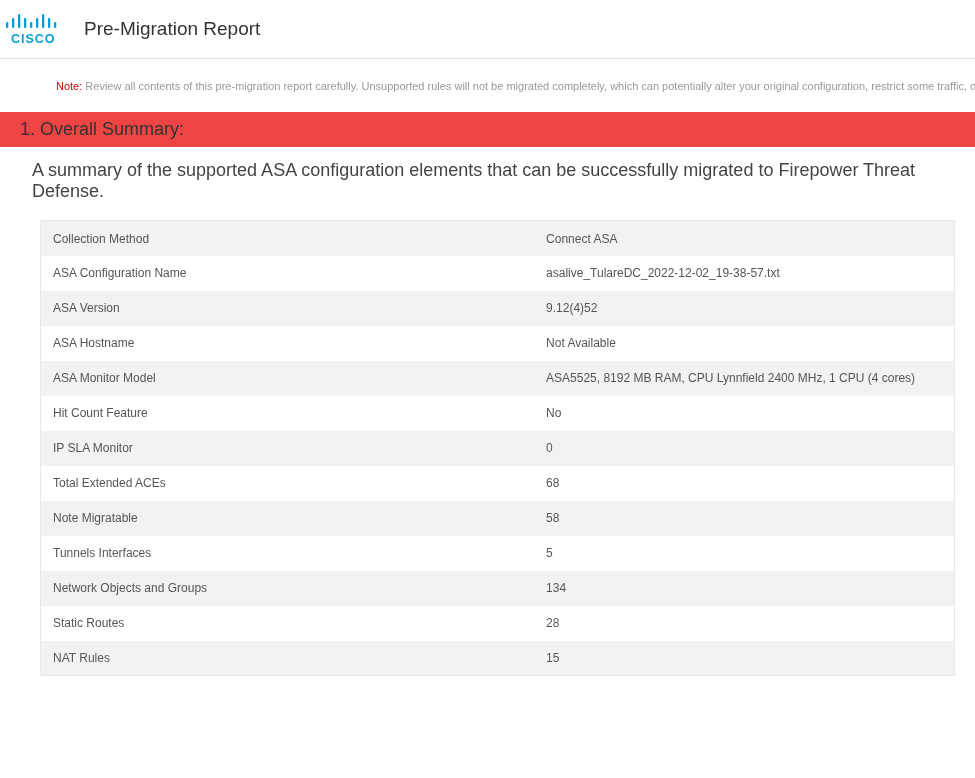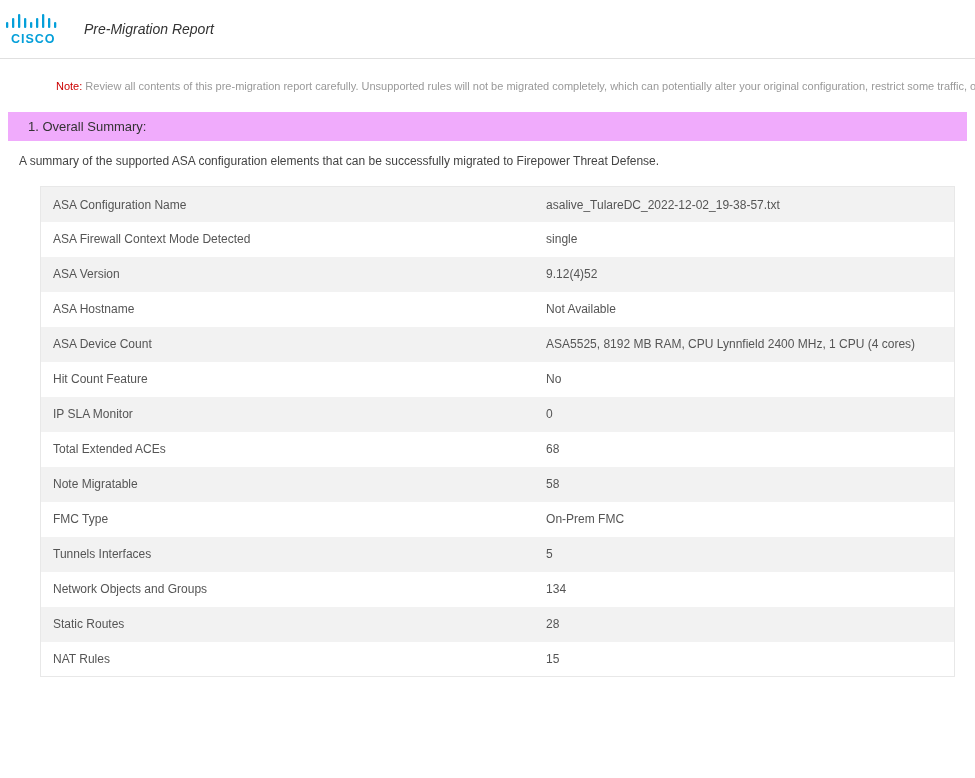--- a/index.html
+++ b/index.html
@@ -19,48 +19,47 @@
       padding: 12px 4px;
       border-bottom: 1px solid #e0e0e0;
     }
     .cisco-logo {
       margin-right: 20px;
     }
     .cisco-logo svg {
       display: block;
     }
     .page-title {
-      font-size: 14px;
+      font-size: 19px;
       font-weight: normal;
       color: #333333;
-      font-style: italic;
     }
     .note-section {
       padding: 20px 20px 10px 20px;
       font-size: 11px;
       color: #999999;
       line-height: 1.4;
       white-space: nowrap;
       overflow: hidden;
     }
     .note-label {
       color: #cc0000;
       margin-left: 36px;
     }
     .section-header {
-      background: #f0abfc;
+      background: #ef4444;
       padding: 7px 20px;
-      font-size: 13px;
+      font-size: 18px;
       color: #333333;
       font-weight: normal;
-      margin: 8px 8px;
+      margin: 8px 0;
     }
     .section-description {
-      padding: 5px 20px 18px 19px;
-      font-size: 12px;
+      padding: 5px 20px 18px 32px;
+      font-size: 18px;
       color: #444444;
     }
     .summary-table {
       width: calc(100% - 60px);
       margin-left: 40px;
       margin-right: 20px;
       border-collapse: collapse;
       border: 1px solid #e8e8e8;
     }
     .summary-table tr {
@@ -113,58 +112,54 @@
   <span>Review all contents of this pre-migration report carefully. Unsupported rules will not be migrated completely, which can potentially alter your original configuration, restrict some traffic, or permit unwanted traffic. We recommend that you update the related rules ac</span>
 </div>
 
 <h2 class="section-header">1. Overall Summary:</h2>
 
 <div class="section-description">A summary of the supported ASA configuration elements that can be successfully migrated to Firepower Threat Defense.</div>
 
 <table class="summary-table">
   <tbody id="summary-tbody">
       <tr>
+        <td>Collection Method</td>
+        <td>Connect ASA</td>
+      </tr>
+      <tr>
         <td>ASA Configuration Name</td>
         <td>asalive_TulareDC_2022-12-02_19-38-57.txt</td>
-      </tr>
-      <tr>
-        <td>ASA Firewall Context Mode Detected</td>
-        <td>single</td>
       </tr>
       <tr>
         <td>ASA Version</td>
         <td>9.12(4)52</td>
       </tr>
       <tr>
         <td>ASA Hostname</td>
         <td>Not Available</td>
       </tr>
       <tr>
-        <td>ASA Device Count</td>
+        <td>ASA Monitor Model</td>
         <td>ASA5525, 8192 MB RAM, CPU Lynnfield 2400 MHz, 1 CPU (4 cores)</td>
       </tr>
       <tr>
         <td>Hit Count Feature</td>
         <td>No</td>
       </tr>
       <tr>
         <td>IP SLA Monitor</td>
         <td>0</td>
       </tr>
       <tr>
         <td>Total Extended ACEs</td>
         <td>68</td>
       </tr>
       <tr>
         <td>Note Migratable</td>
         <td>58</td>
-      </tr>
-      <tr>
-        <td>FMC Type</td>
-        <td>On-Prem FMC</td>
       </tr>
       <tr>
         <td>Tunnels Interfaces</td>
         <td>5</td>
       </tr>
       <tr>
         <td>Network Objects and Groups</td>
         <td>134</td>
       </tr>
       <tr>

